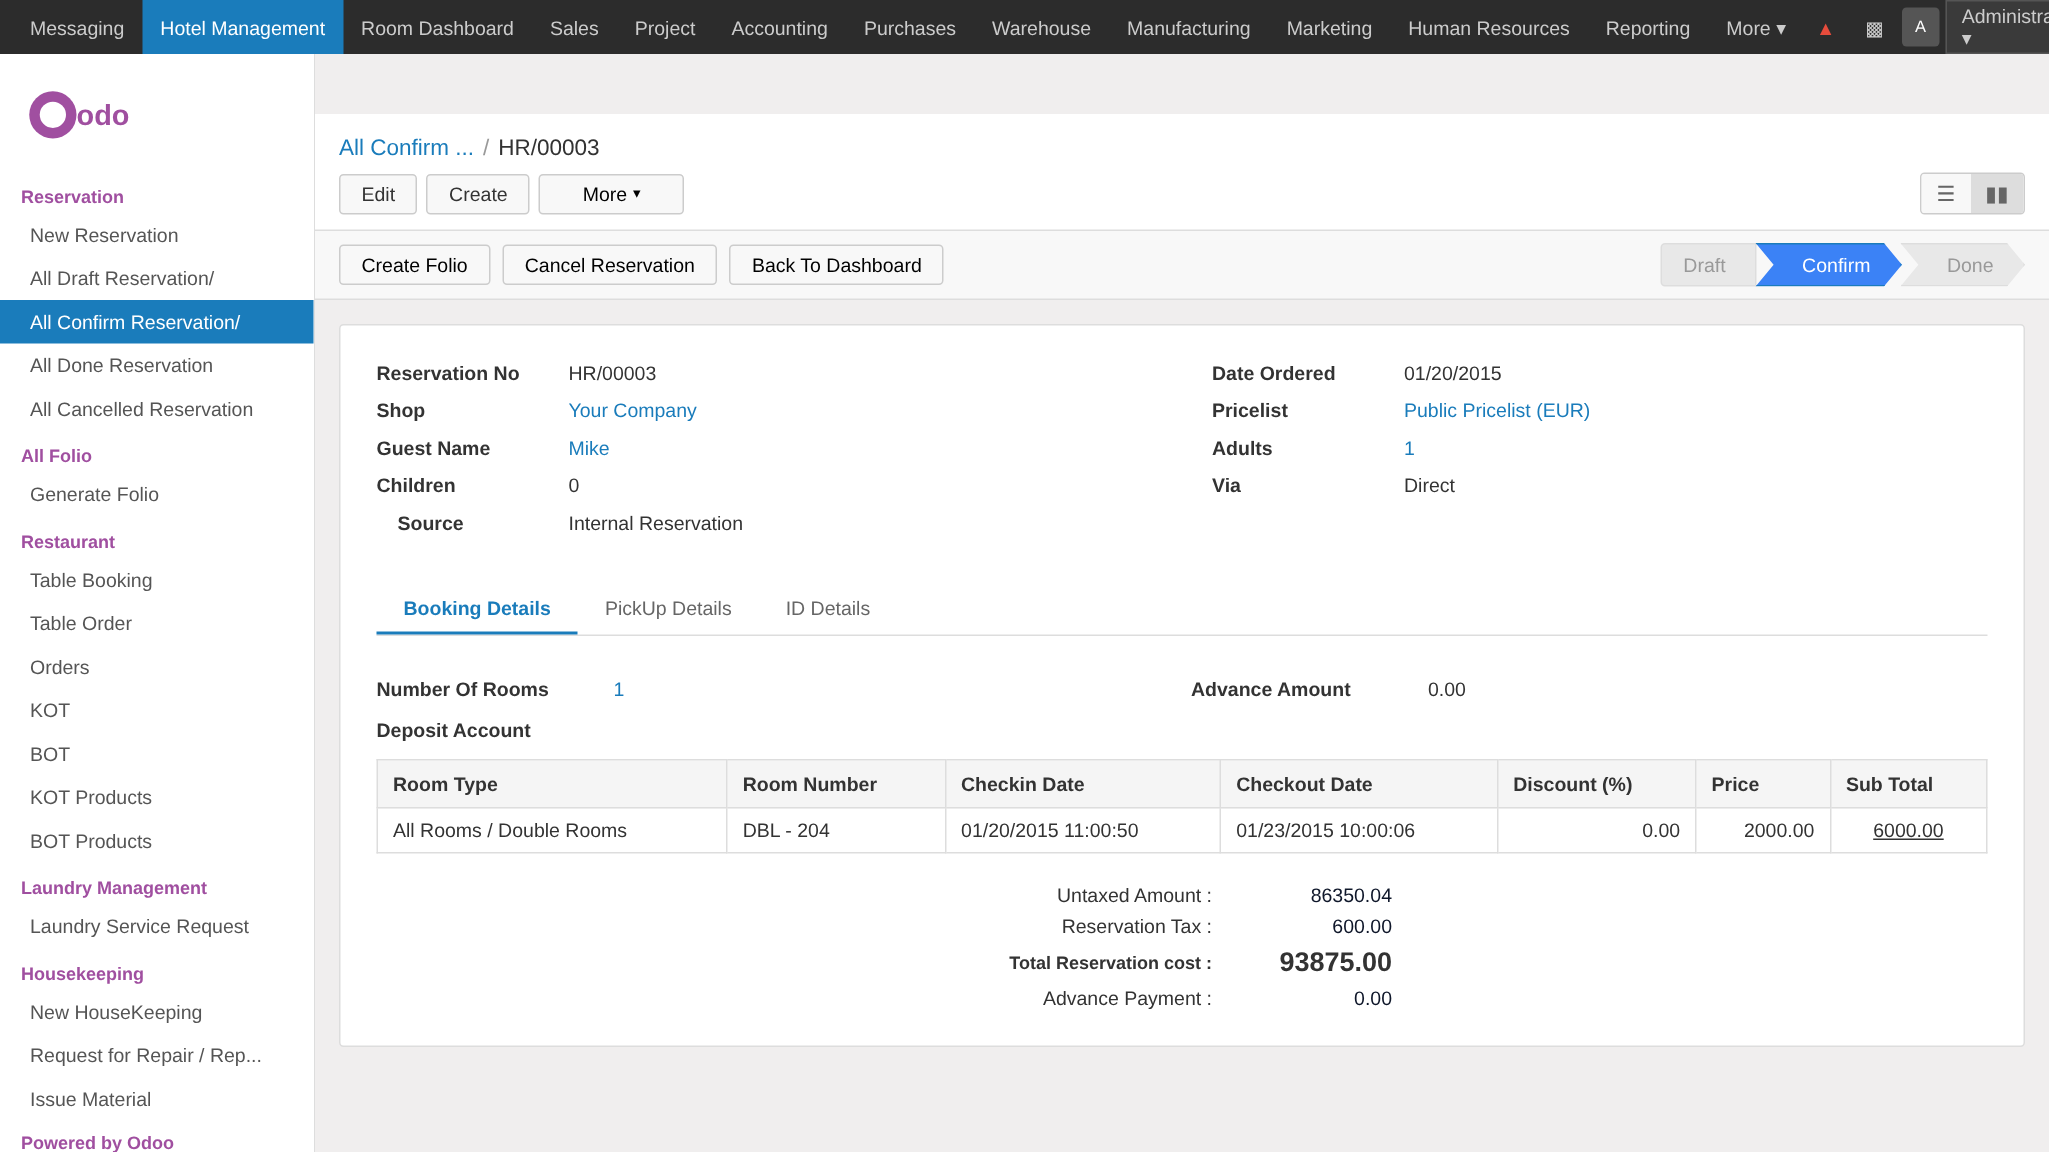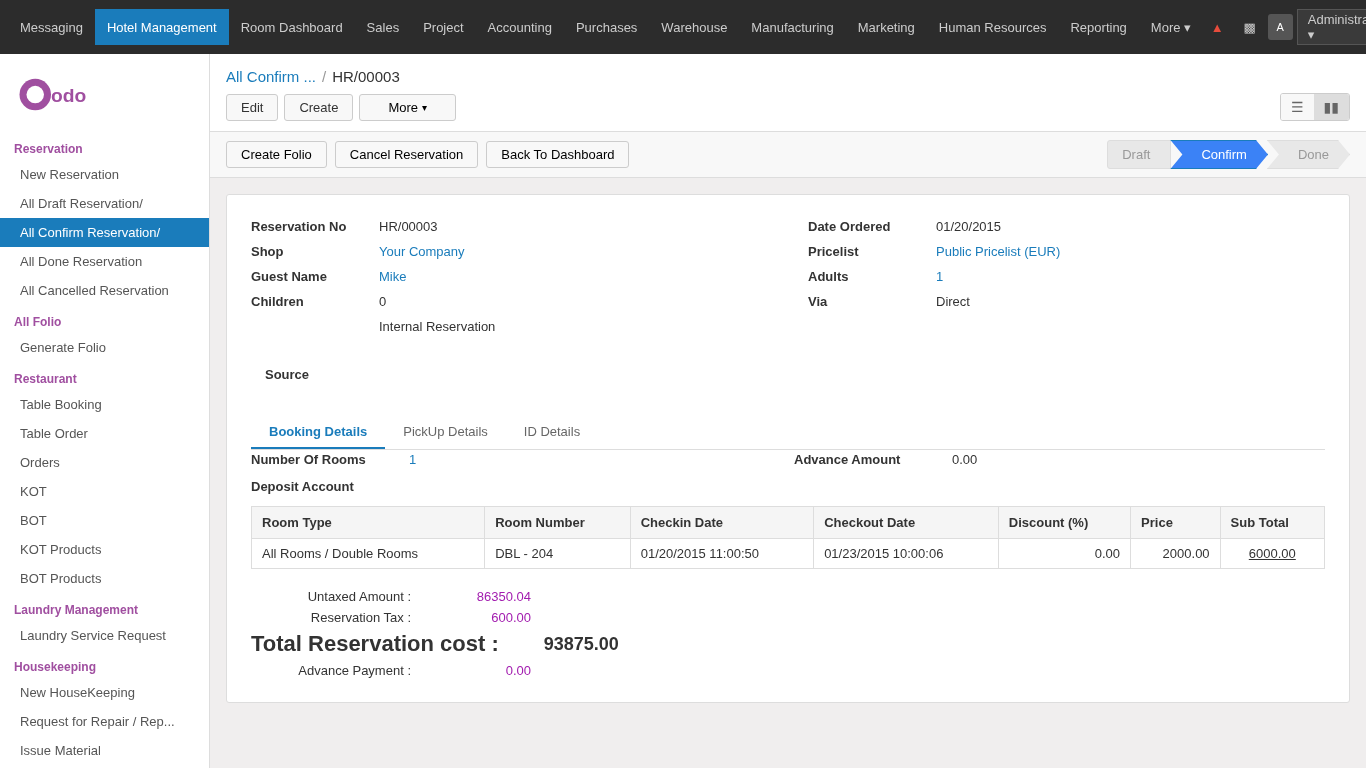--- a/index.html
+++ b/index.html
@@ -1,23 +1,23 @@
 <!DOCTYPE html>
 <html><head>
   <meta charset="utf-8">
   <style>
     * { margin: 0; padding: 0; box-sizing: border-box; }
     body { font-family: Arial, sans-serif; font-size: 13px; background: #f0eeee; color: #333; width: 1366px; height: 768px; overflow: hidden; }
 
     
     .top-nav {
       background: #2c2c2c;
-      height: 54px;
-      display: flex;
-      align-items: center;
+      height: 36px;
+      display: flex;
+      align-items: flex-end;
       padding: 0 8px;
       gap: 0;
     }
     .top-nav-item {
       color: #ccc;
       padding: 0 12px;
       height: 36px;
       display: flex;
       align-items: center;
       cursor: pointer;
@@ -105,20 +105,21 @@
     .content-header {
       background: #fff;
       border-bottom: 1px solid #ddd;
       padding: 0 16px;
     }
     .breadcrumb-row {
       display: flex;
       align-items: flex-start;
       padding: 14px 0 8px;
       gap: 6px;
+      margin-top: 40px;
     }
     .breadcrumb-text {
       color: #1a7cbb;
       font-size: 15px;
       cursor: pointer;
     }
     .breadcrumb-sep { color: #999; font-size: 15px; }
     .breadcrumb-current { color: #333; font-size: 15px; font-weight: normal; }
     .toolbar-row {
       display: flex;
@@ -230,21 +231,21 @@
       min-width: 120px;
     }
     .form-value { color: #333; font-size: 13px; }
     .form-value.link { color: #1a7cbb; cursor: pointer; }
 
     
     .detail-tabs {
       border-bottom: 1px solid #ddd;
       display: flex;
       gap: 0;
-      margin-bottom: 2px;
+      margin-bottom: 28px;
     }
     .tab {
       padding: 8px 18px;
       cursor: pointer;
       font-size: 13px;
       color: #666;
       border-bottom: 2px solid transparent;
     }
     .tab.active {
       color: #1a7cbb;
@@ -286,32 +287,32 @@
     .data-table td {
       border: 1px solid #ddd;
       padding: 7px 10px;
       color: #333;
     }
 
     
     .totals-section {
       display: flex;
       flex-direction: column;
-      align-items: flex-start;
+      align-items: center;
       gap: 6px;
       margin-top: 12px;
     }
     .total-row {
       display: flex;
       gap: 40px;
       align-items: center;
     }
     .total-label { font-size: 13px; color: #333; text-align: right; min-width: 160px; }
-    .total-value { font-size: 13px; color: #a21caf; text-align: right; min-width: 80px; }
-    .total-row.grand .total-label { font-size: 22px; font-weight: bold; }
+    .total-value { font-size: 13px; color: #0f172a; text-align: right; min-width: 80px; }
+    .total-row.grand .total-label { font-size: 12px; font-weight: bold; }
     .total-row.grand .total-value { font-size: 18px; font-weight: bold; color: #333; }
 
     
     .sidebar::-webkit-scrollbar { width: 6px; }
     .sidebar::-webkit-scrollbar-track { background: #f0f0f0; }
     .sidebar::-webkit-scrollbar-thumb { background: #ccc; border-radius: 3px; }
   </style>
 </head>
 <body>
 
@@ -435,21 +436,21 @@
           </div>
           <div class="form-row" style="margin-bottom:10px;">
             <span class="form-label">Guest Name</span>
             <span class="form-value link">Mike</span>
           </div>
           <div class="form-row" style="margin-bottom:10px;">
             <span class="form-label">Children</span>
             <span class="form-value">0</span>
           </div>
           <div class="form-row" style="margin-bottom:10px;">
-            <span class="form-label" style="padding-left:14px;margin-top:48px;">Source</span>
+            <span class="form-label" style="padding-left:14px;">Source</span>
             <span class="form-value">Internal Reservation</span>
           </div>
         </div>
 
         <div>
           <div class="form-row" style="margin-bottom:10px;">
             <span class="form-label">Date Ordered</span>
             <span class="form-value">01/20/2015</span>
           </div>
           <div class="form-row" style="margin-bottom:10px;">

